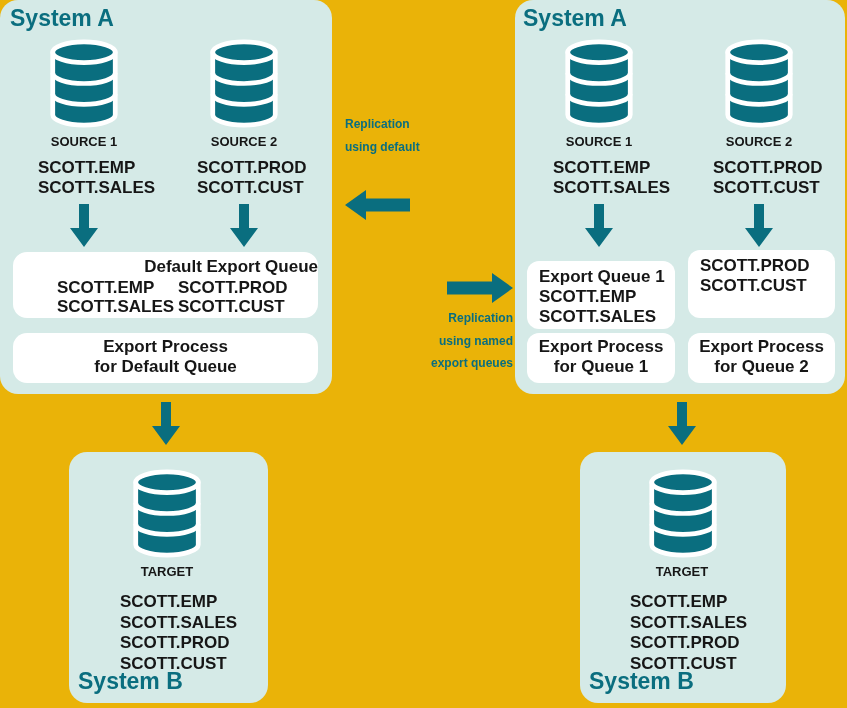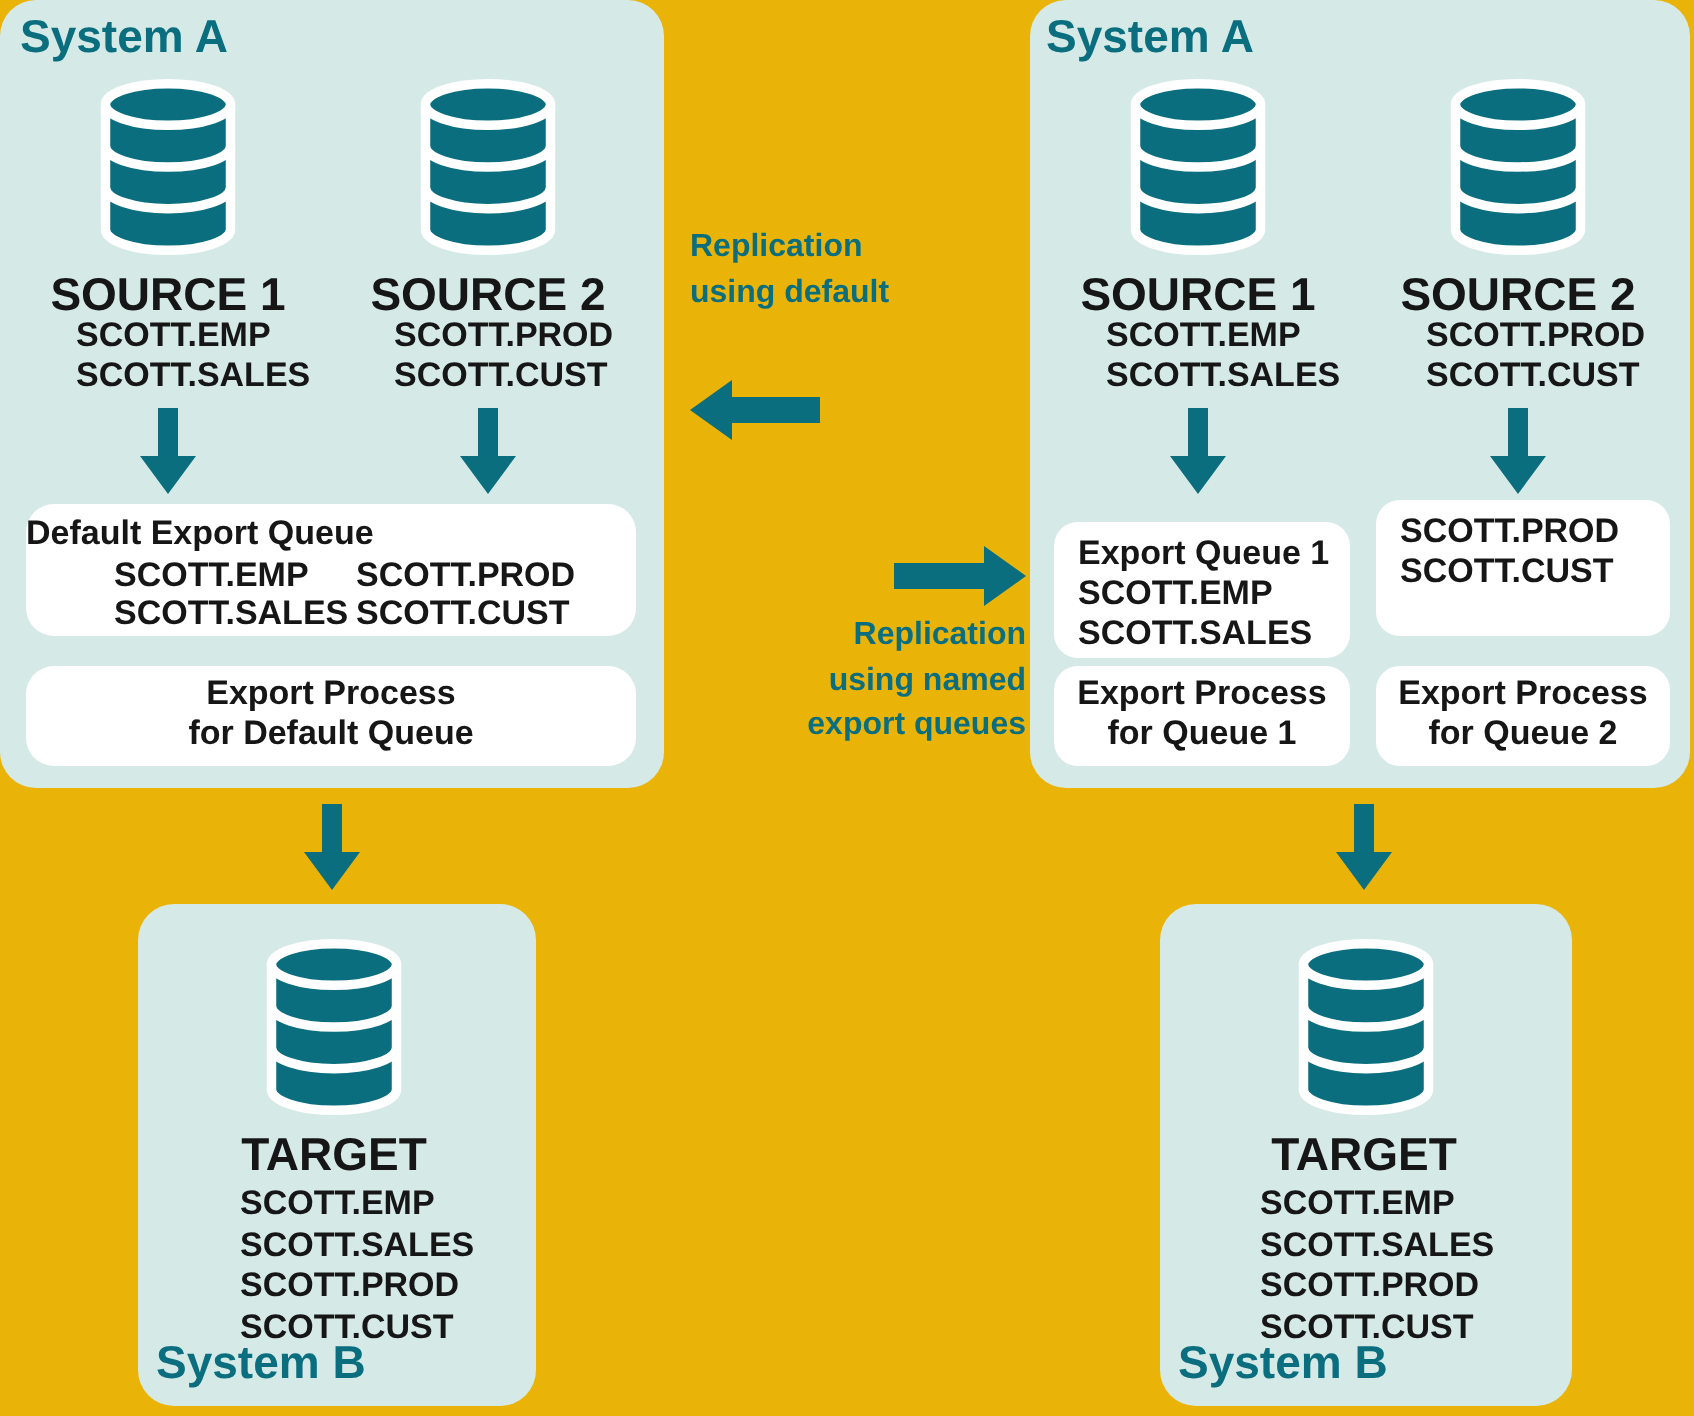--- a/index.html
+++ b/index.html
@@ -27,21 +27,21 @@
   }
   .sys-label{
     position:absolute;
     font-size:23px;
     color:var(--teal);
     white-space:nowrap;
   }
   .src-label{
     position:absolute;
     width:120px;
-    font-size:23px;
+    font-size:13px;
     text-align:center;
     white-space:nowrap;
   }
   .tables{
     position:absolute;
     font-size:17px;
     line-height:20px;
     white-space:nowrap;
   }
   .tables-b{
@@ -50,41 +50,41 @@
     line-height:20.5px;
     white-space:nowrap;
   }
   .wbox{
     position:absolute;
     background:var(--box-bg);
     border-radius:14px;
     font-size:17px;
   }
   .wbox .title-center{
-    text-align:left;
+    text-align:right;
     padding-top:5px;
   }
   .wbox .col{
     position:absolute;
     line-height:19px;
     white-space:nowrap;
   }
   .wbox.center-text{
     text-align:center;
     padding-top:4px;
     line-height:20px;
   }
   .wbox.left-text{
     padding:6px 0 0 12px;
     line-height:20px;
     white-space:nowrap;
   }
   .mid-label{
     position:absolute;
-    font-size:16px;
+    font-size:12px;
     line-height:22.5px;
     color:var(--teal);
     white-space:nowrap;
   }
   .icon{display:block;}
   .teal-fill{fill:var(--teal);}
 </style>
 </head>
 <body>
 

